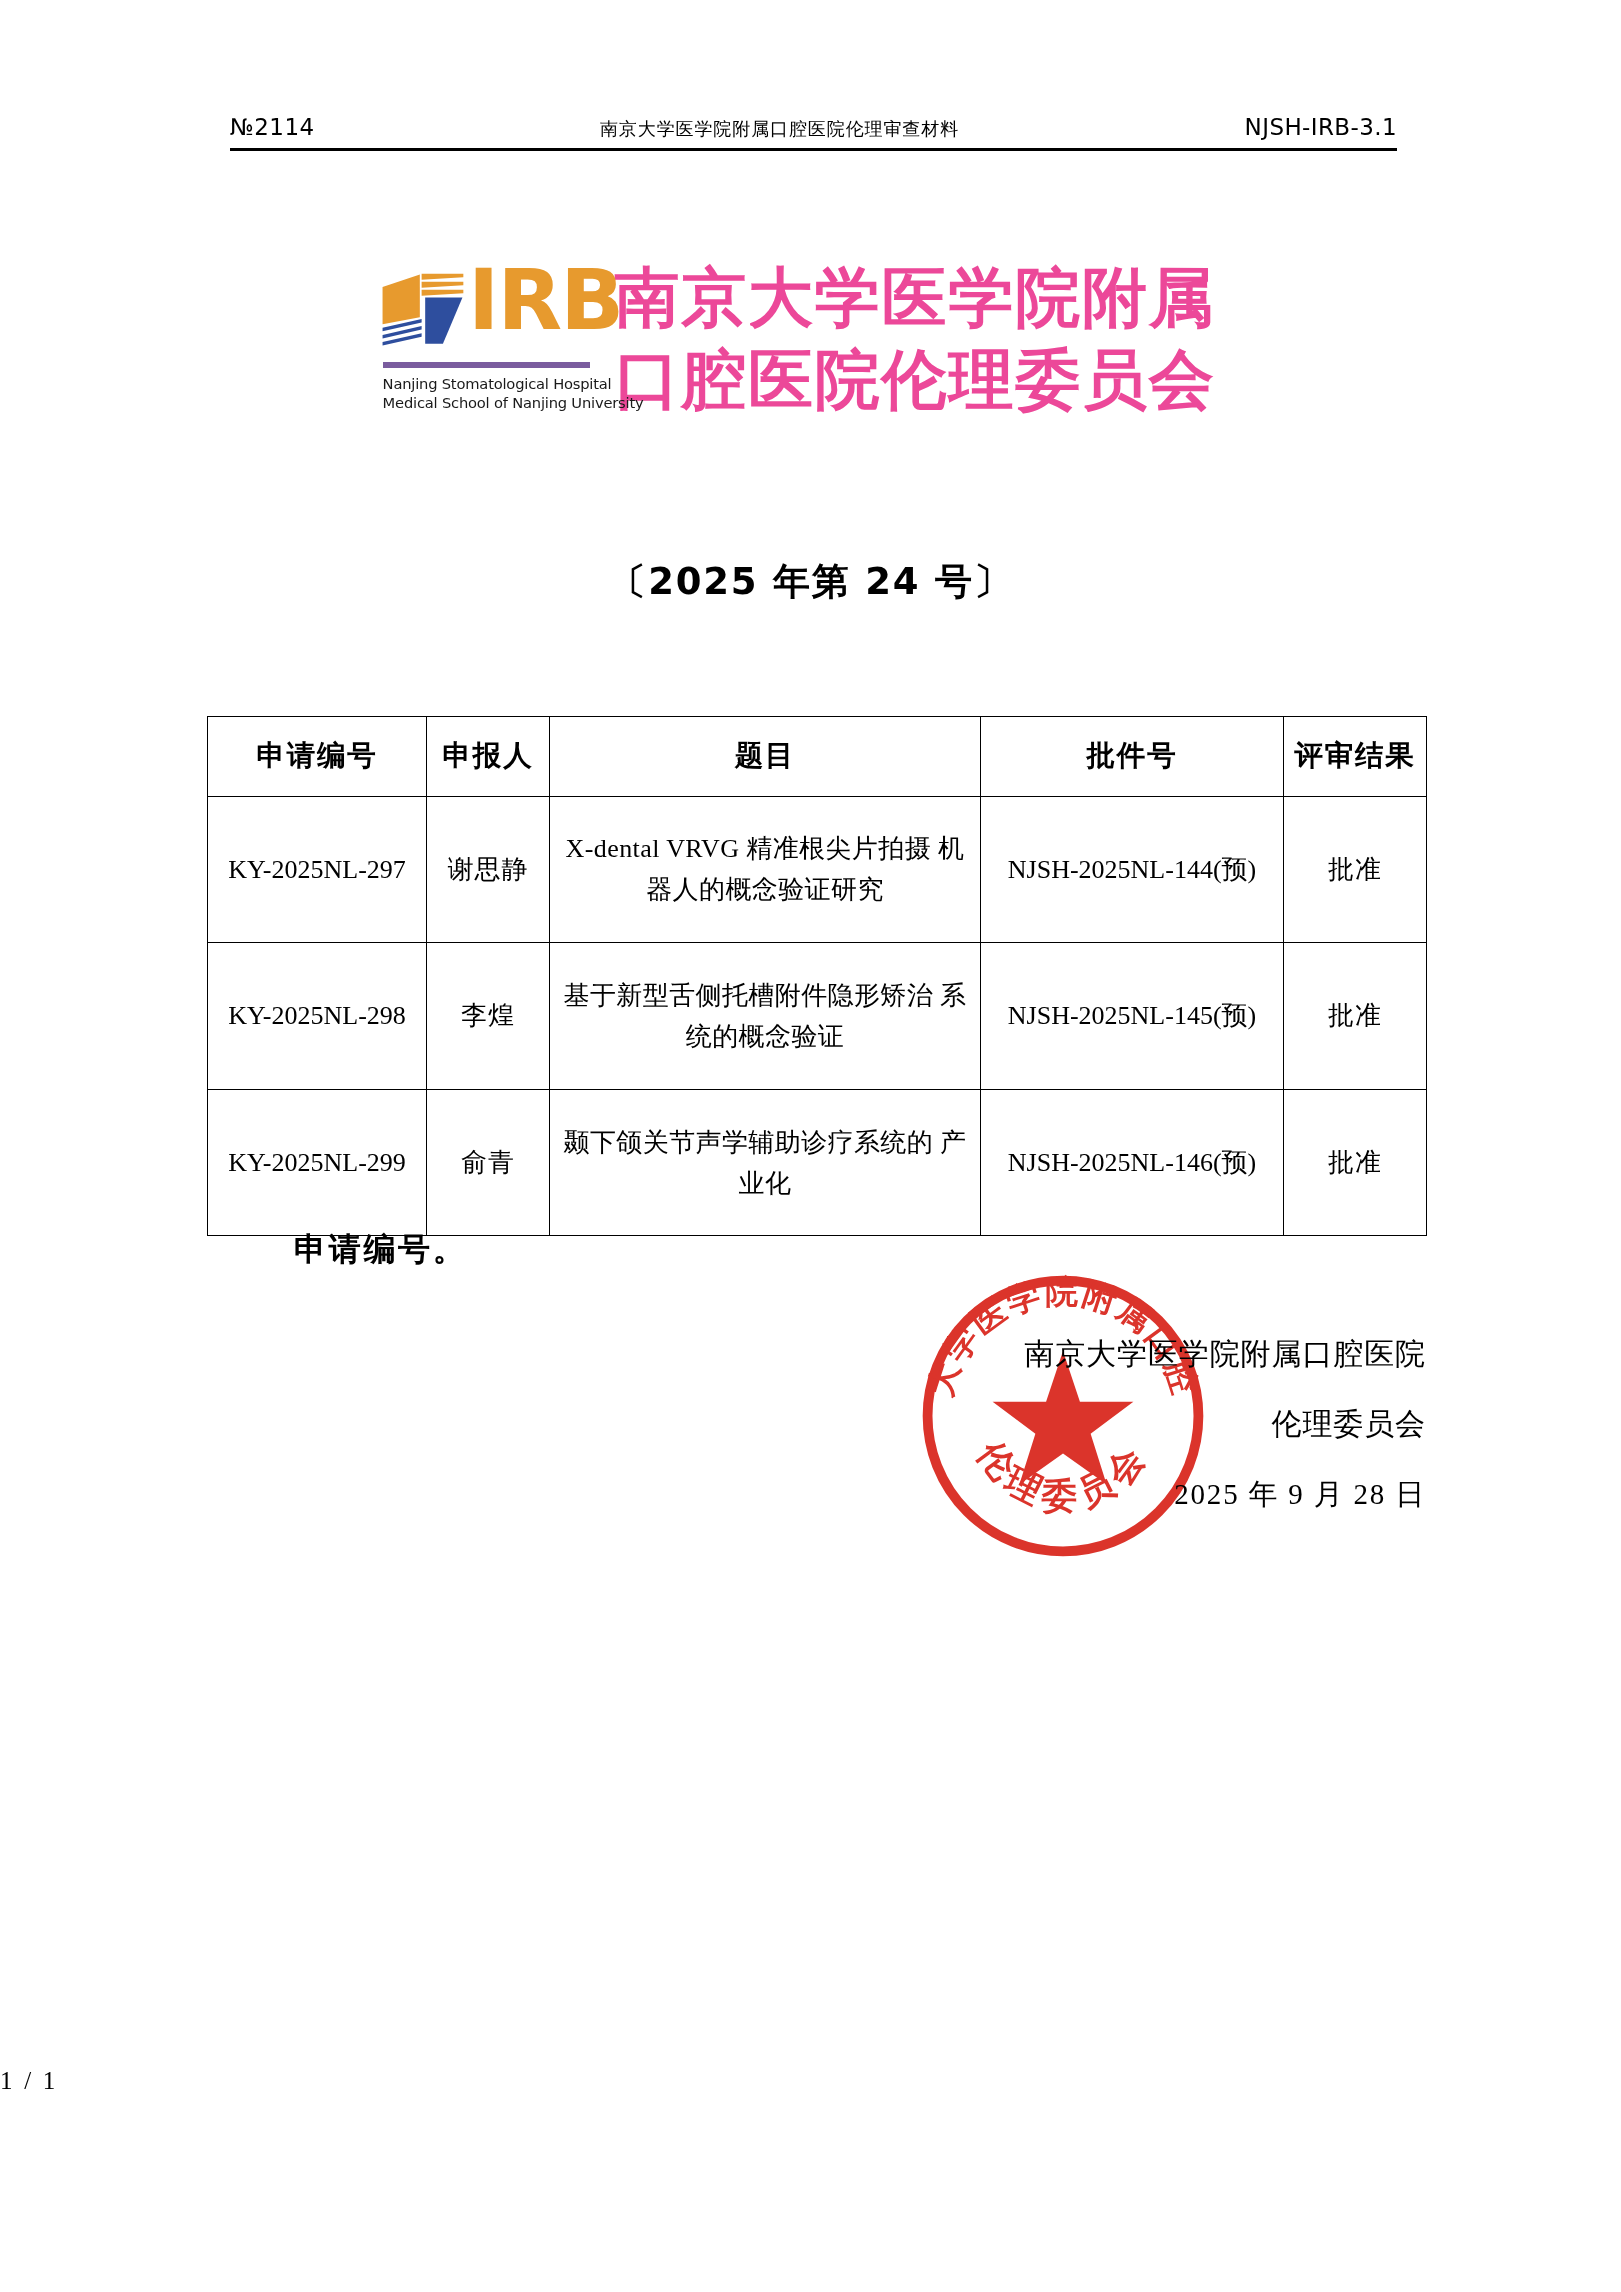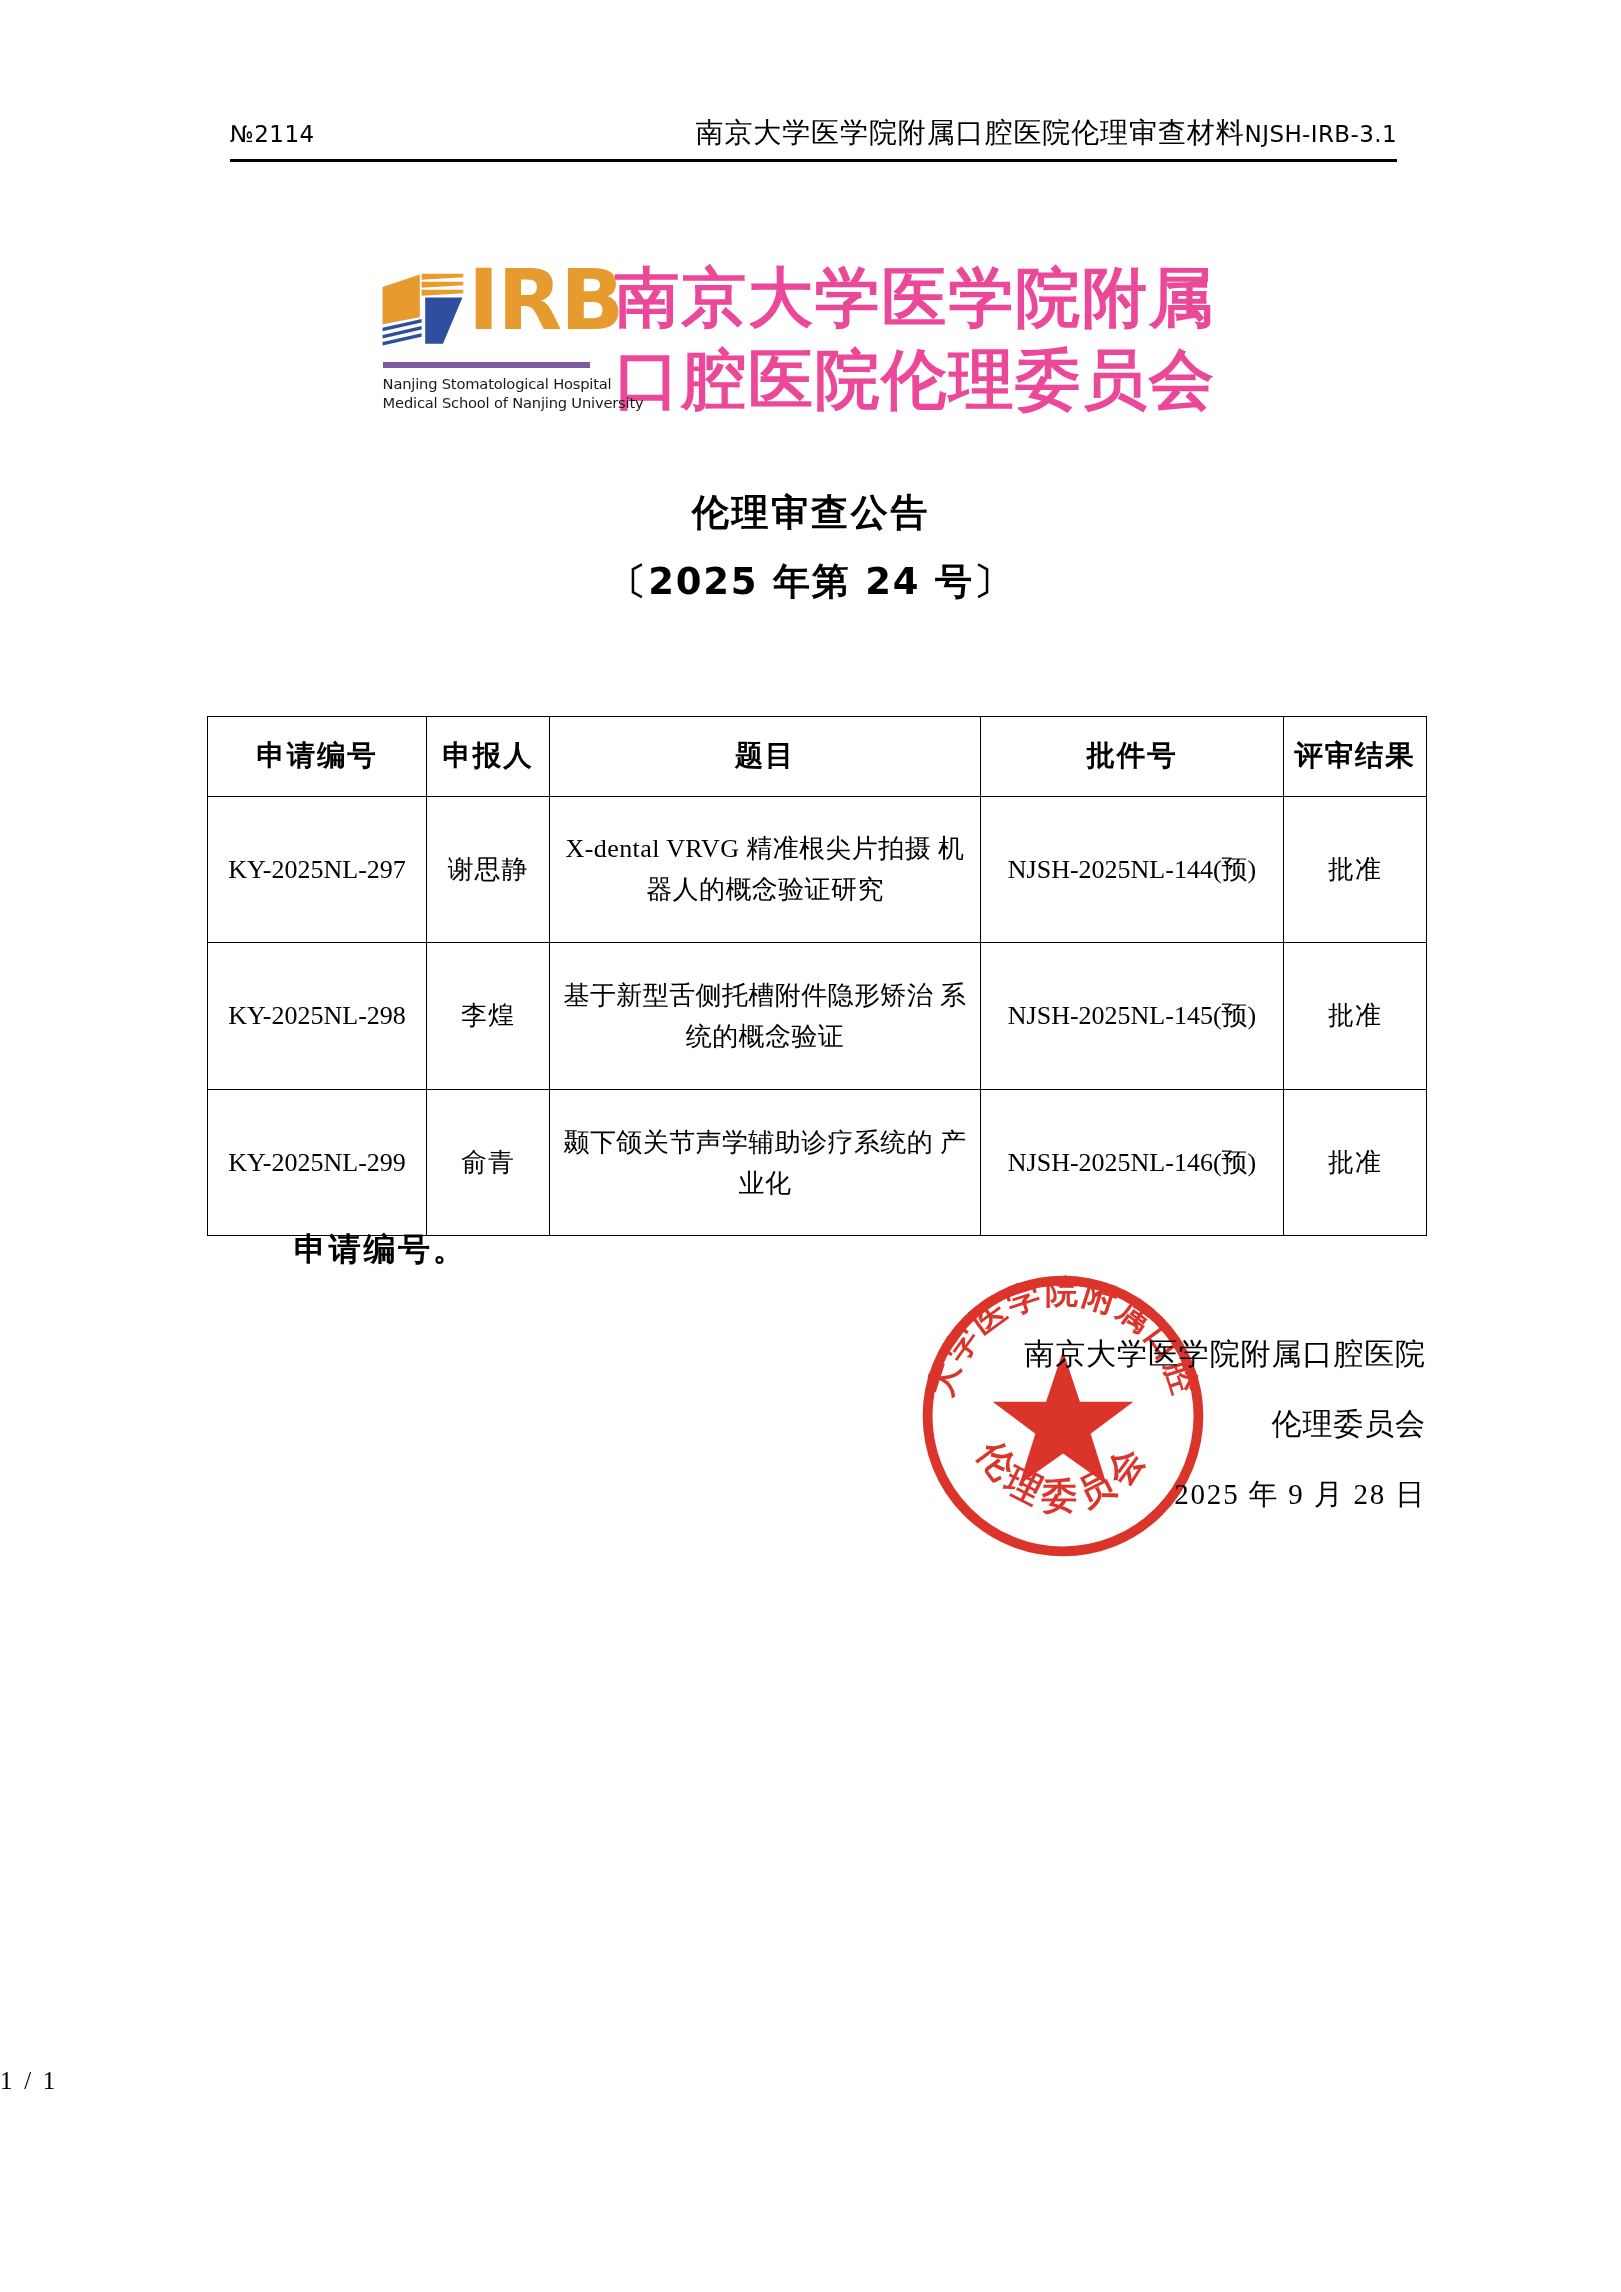--- a/index.html
+++ b/index.html
@@ -32,22 +32,22 @@
     align-items: baseline;
     justify-content: space-between;
     font-family: "DejaVu Sans", sans-serif;
     font-size: 23px;
     letter-spacing: 0.4px;
     white-space: nowrap;
   }
   .hdr-left { flex: 0 0 auto; }
   .hdr-center {
     flex: 1 1 auto;
-    text-align: right;
-    font-size: 28px;
+    text-align: center;
+    font-size: 18px;
     letter-spacing: 0.9px;
   }
   .hdr-right { flex: 0 0 auto; }
   .hdr-rule {
     margin-top: 7.1px;
     border-top: 3.6px solid #000;
     width: 100%;
   }
 
   
@@ -301,21 +301,20 @@
         <div>Medical School of Nanjing University</div>
       </div>
     </div>
 
     <div class="org-title">
       <div>南京大学医学院附属</div>
       <div>口腔医院伦理委员会</div>
     </div>
   </div>
 
-  <div class="ann-title">伦理审查公告</div>
   <div class="ann-number">〔2025 年第 24 号〕</div>
 
 
   <div class="tbl-wrap">
     <table class="review">
       <colgroup>
         <col class="col-a">
           <col class="col-b">
           <col class="col-c">
           <col class="col-d">

